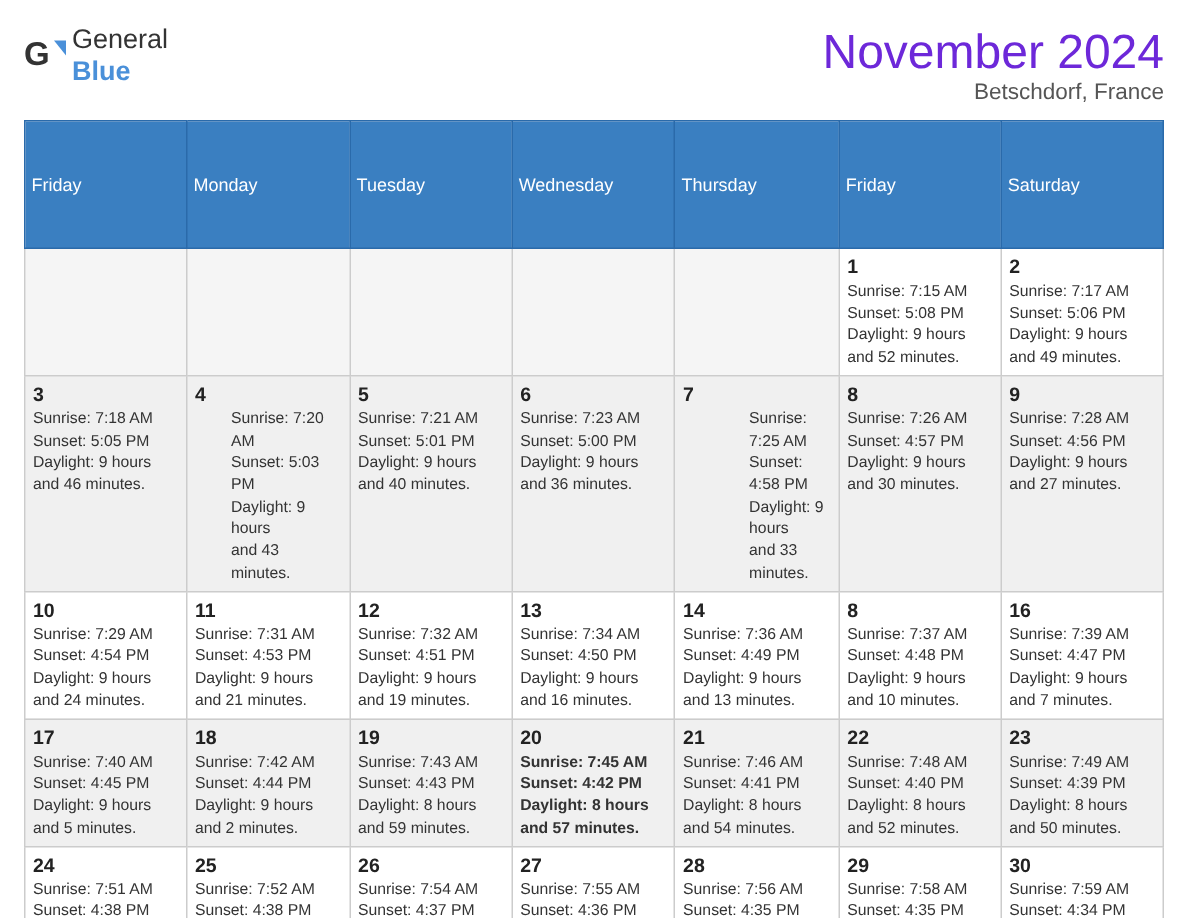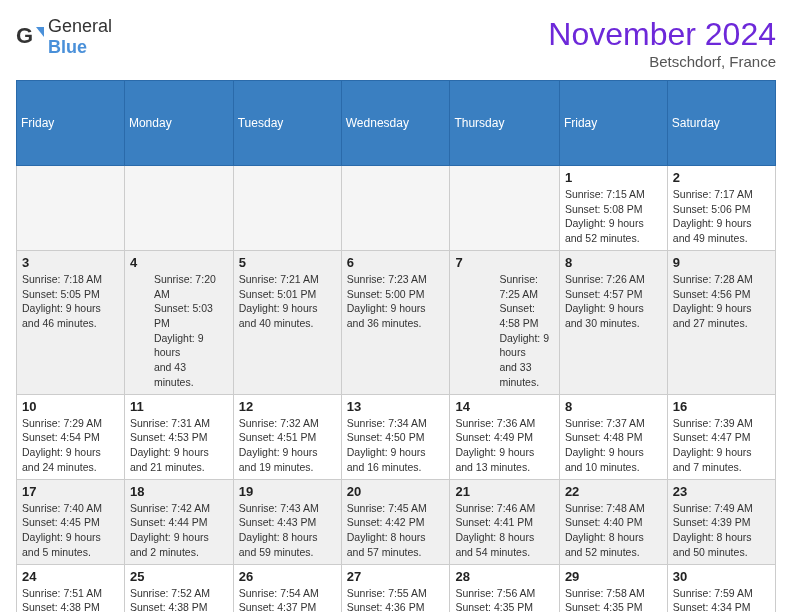--- a/index.html
+++ b/index.html
@@ -262,21 +262,21 @@
         </td>
         <td class="shaded">
           <span class="day-num">19</span>
           <div class="day-info" style="white-space: pre-line;">Sunrise: 7:43 AM
 Sunset: 4:43 PM
 Daylight: 8 hours
 and 59 minutes.</div>
         </td>
         <td class="shaded">
           <span class="day-num">20</span>
-          <div class="day-info" style="white-space: pre-line;">Sunrise: 7:45 AM
+          <div class="day-info" style="white-space: pre-line; font-weight: bold;">Sunrise: 7:45 AM
 Sunset: 4:42 PM
 Daylight: 8 hours
 and 57 minutes.</div>
         </td>
         <td class="shaded">
           <span class="day-num">21</span>
           <div class="day-info" style="white-space: pre-line;">Sunrise: 7:46 AM
 Sunset: 4:41 PM
 Daylight: 8 hours
 and 54 minutes.</div>

